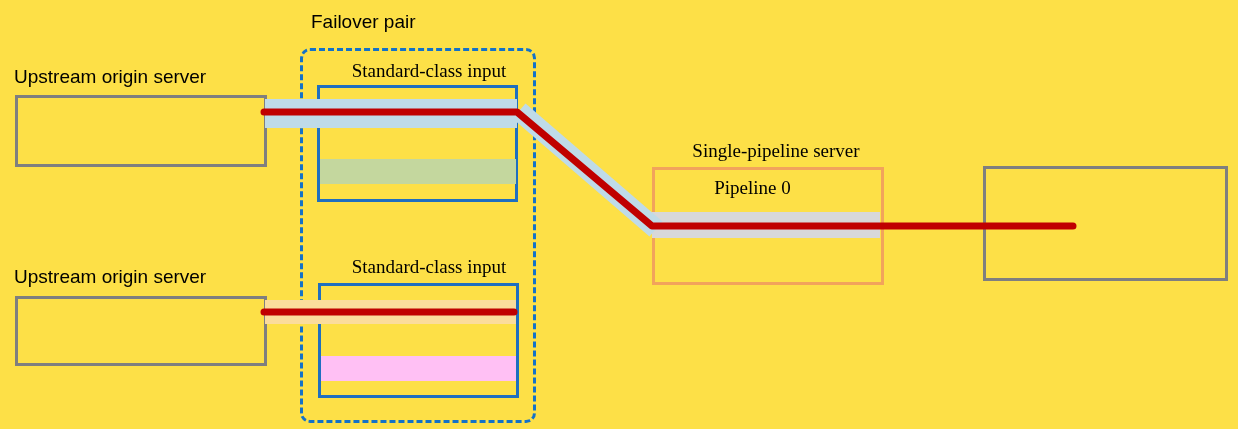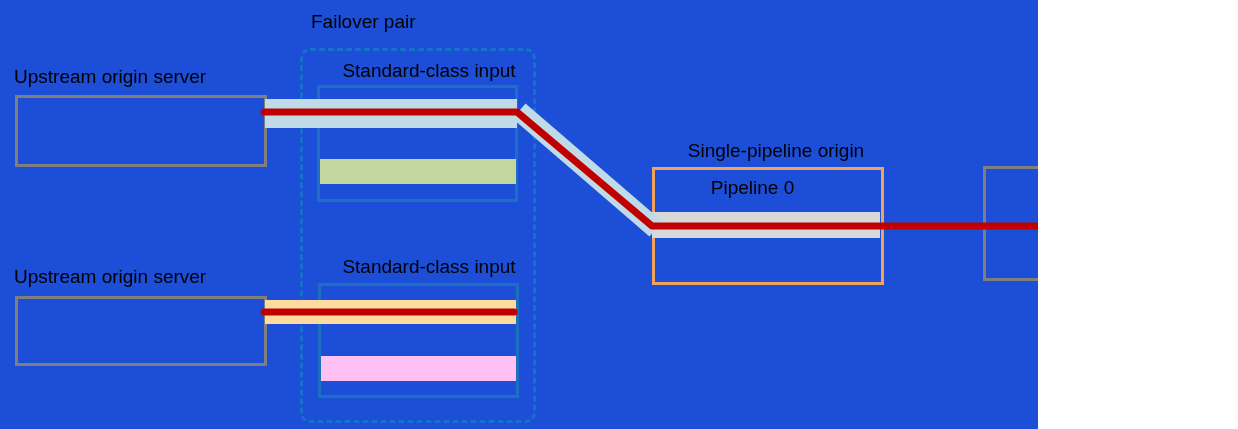--- a/index.html
+++ b/index.html
@@ -3,23 +3,23 @@
 <meta charset="utf-8">
 <style>
   html, body {
     margin: 0;
     padding: 0;
     background: #ffffff;
     font-family: "Liberation Sans", sans-serif;
   }
   .canvas {
     position: relative;
-    width: 1038px;
+    width: 1238px;
     height: 429px;
-    background: #1d4ed8;
+    background: #fde047;
     overflow: hidden;
   }
   .box {
     position: absolute;
     box-sizing: border-box;
     background: transparent;
     z-index: 1;
   }
   .server-box   { border: 3px solid var(--server_border, #7f7f7f); }
   .input-box    { border: 3px solid var(--input_border, #1f6fc0); }
@@ -67,21 +67,21 @@
   }
 
   .label {
     position: absolute;
     z-index: 5;
     font-size: 19px;
     line-height: 1.15;
     color: #000000;
     white-space: nowrap;
   }
-  .centered { text-align: center; }
+  .centered { text-align: center; font-family: Liberation Serif, serif; }
   .lbl-failover        { left: 311px; top: 11px; }
   .lbl-upstream-top    { left: 14px;  top: 66px; }
   .lbl-upstream-bottom { left: 14px;  top: 266px; }
   .lbl-input-top       { left: 317px; top: 60px;  width: 224px; }
   .lbl-input-bottom    { left: 317px; top: 256px; width: 224px; }
   .lbl-channel         { left: 652px; top: 140px; width: 248px; }
   .lbl-pipeline        { left: 645px; top: 177px; width: 215px; }
   .lbl-downstream      { left: 966px; top: 141px; width: 245px; }
 </style>
 </head>
@@ -107,16 +107,16 @@
     <line class="diag-band" x1="519" y1="111" x2="656" y2="229"></line>
     <polyline class="red-line" points="264,112 517,112 652,226 1073,226"></polyline>
     <line class="red-line" x1="264" y1="312" x2="514" y2="312"></line>
   </svg>
 
   <div class="label lbl-failover">Failover pair</div>
   <div class="label lbl-upstream-top">Upstream origin server</div>
   <div class="label lbl-upstream-bottom">Upstream origin server</div>
   <div class="label centered lbl-input-top">Standard-class input</div>
   <div class="label centered lbl-input-bottom">Standard-class input</div>
-  <div class="label centered lbl-channel">Single-pipeline origin</div>
+  <div class="label centered lbl-channel">Single-pipeline server</div>
   <div class="label centered lbl-pipeline">Pipeline 0</div>
 
 </div>
 
 </body></html>

